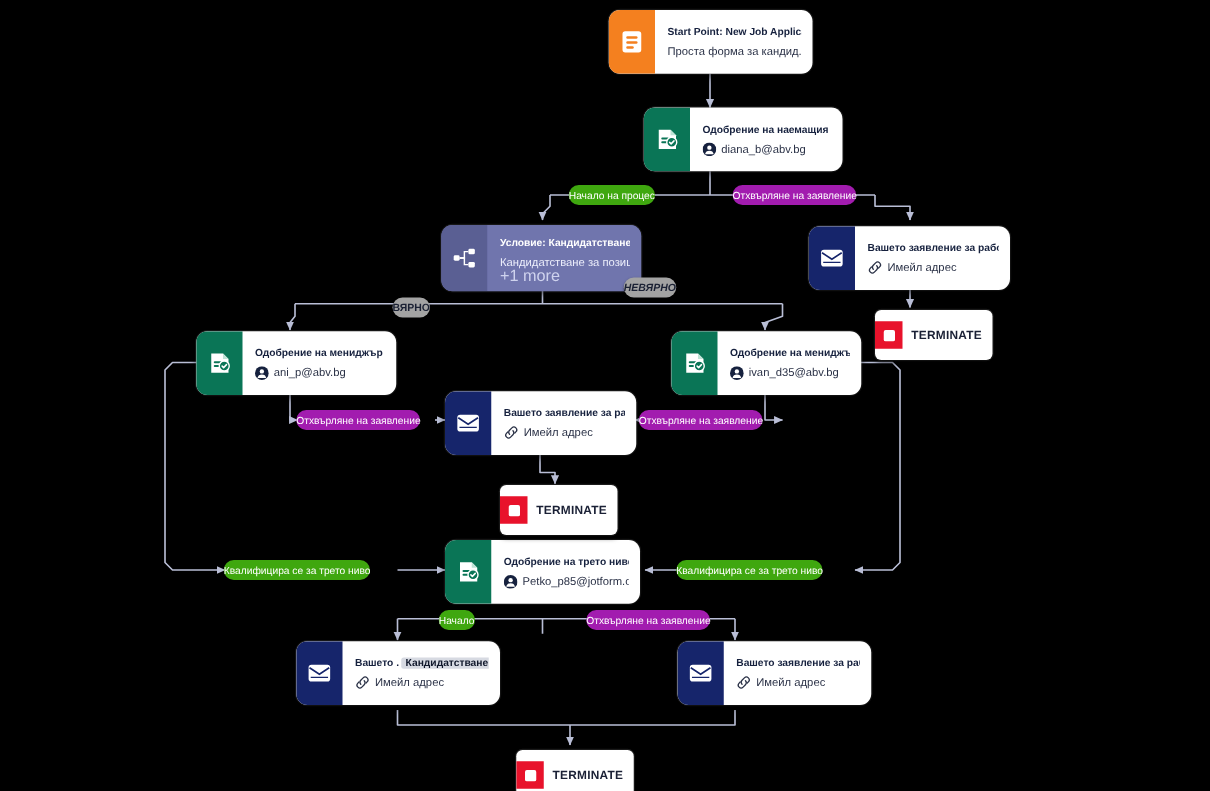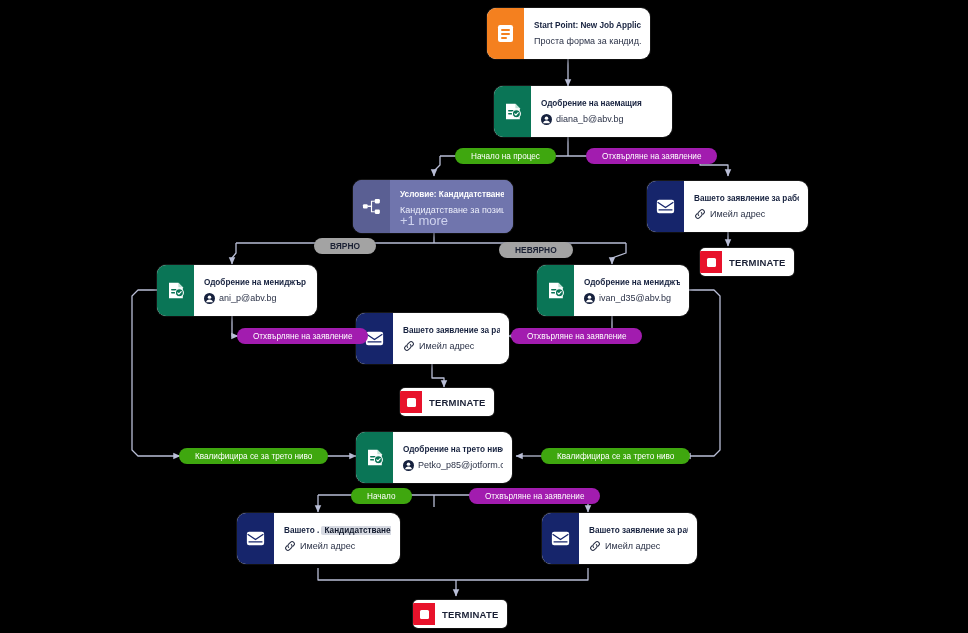--- a/index.html
+++ b/index.html
@@ -99,21 +99,21 @@
   .n-cond .body { background: #7075ad; }
   .n-cond .title { color: #ffffff; }
   .n-cond .sub { color: #eceefb; }
   .n-cond .more { color: #cfd3ee; }
 
   
   .terminate {
     position: absolute;
     display: flex;
     align-items: center;
-    height: 28px;
+    height: 40px;
     background: #ffffff;
     border-radius: 5px;
     box-shadow: 0 2px 4px rgba(0,0,0,0.6), 0 0 0 1px rgba(255,255,255,0.12);
     overflow: hidden;
   }
   .terminate .sq {
     width: 22px; height: 22px;
     background: #e8122b;
     display: flex; align-items: center; justify-content: center;
     flex: 0 0 22px;
@@ -133,21 +133,21 @@
     white-space: nowrap;
   }
 
   
   .elabel {
     position: absolute;
     display: flex;
     align-items: center;
     justify-content: center;
     height: 16px;
-    padding: 0 16px;
+    padding: 0 0;
     border-radius: 9px;
     font-size: 8.2px;
     white-space: nowrap;
     font-weight: normal;
   }
   .elabel.green { background: #3fa70f; color: #ffffff; }
   .elabel.red   { background: #a21caf; color: #ffffff; }
   .elabel.white { background: #a3a3a3; color: #1b2134; font-weight: bold; font-size: 8.4px;
                   box-shadow: 0 1px 2px rgba(0,0,0,0.5); }
 </style>
@@ -222,21 +222,21 @@
       </svg>
     </div>
     <div class="body">
       <div class="title">Start Point: New Job Applicat...</div>
       <div class="sub">
         <span>Проста форма за кандид...</span>
       </div>
     </div>
   </div>
 
-  <div class="node n-appr" style="left:494px; top:86px; width:178px;">
+  <div class="node n-appr" style="left:515px; top:86px; width:159px;">
     <div class="iconbox">
       <svg width="18" height="19" viewBox="0 0 18 19" aria-hidden="true">
         <path d="M2 1.8h9.4l4.4 4.4v11H2z" fill="#ffffff"></path>
         <path d="M11.4 1.8v4.4h4.4z" fill="#bfe3d6"></path>
         <rect x="4" y="8" width="6" height="1.6" rx="0.8" fill="#0a7556"></rect>
         <rect x="4" y="11" width="5" height="1.6" rx="0.8" fill="#0a7556"></rect>
         <circle cx="12.4" cy="11.8" r="4" fill="#0a7556" stroke="#ffffff" stroke-width="1.1"></circle>
         <path d="M10.7 11.9l1.2 1.2 2.3-2.4" stroke="#ffffff" stroke-width="1.2" fill="none" stroke-linecap="round" stroke-linejoin="round"></path>
       </svg>
     </div>
@@ -463,21 +463,21 @@
       </div>
     <div class="tlabel">TERMINATE</div>
   </div>
 
   <div class="elabel green" style="left:455px; top:148px;">Начало на процес</div>
 
   <div class="elabel red" style="left:586px; top:148px;">Отхвърляне на заявление</div>
 
   <div class="elabel white" style="left:314px; top:238px;">ВЯРНО</div>
 
-  <div class="elabel white" style="left:499px; top:242px;">НЕВЯРНО</div>
+  <div class="elabel white" style="left:499px; top:222px;font-style:italic;">НЕВЯРНО</div>
 
   <div class="elabel red" style="left:237px; top:328px;">Отхвърляне на заявление</div>
 
   <div class="elabel red" style="left:511px; top:328px;">Отхвърляне на заявление</div>
 
   <div class="elabel green" style="left:179px; top:448px;">Квалифицира се за трето ниво</div>
 
   <div class="elabel green" style="left:541px; top:448px;">Квалифицира се за трето ниво</div>
 
   <div class="elabel green" style="left:351px; top:488px;">Начало</div>

